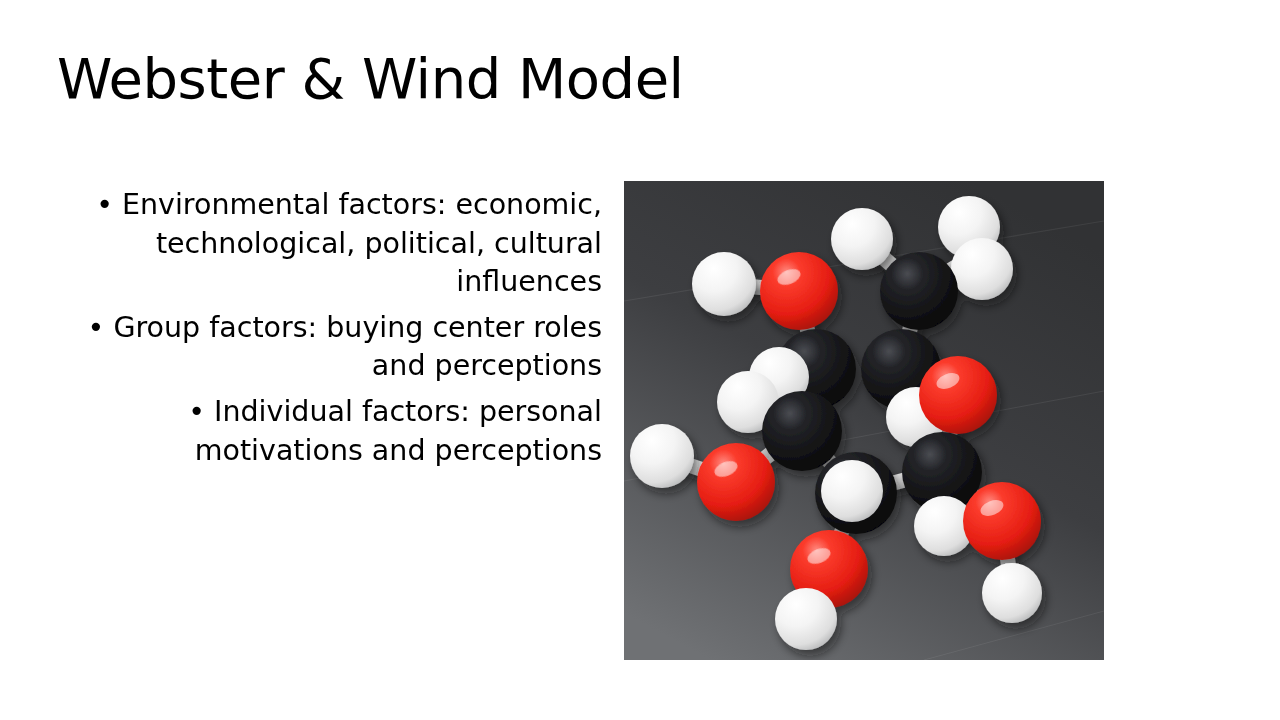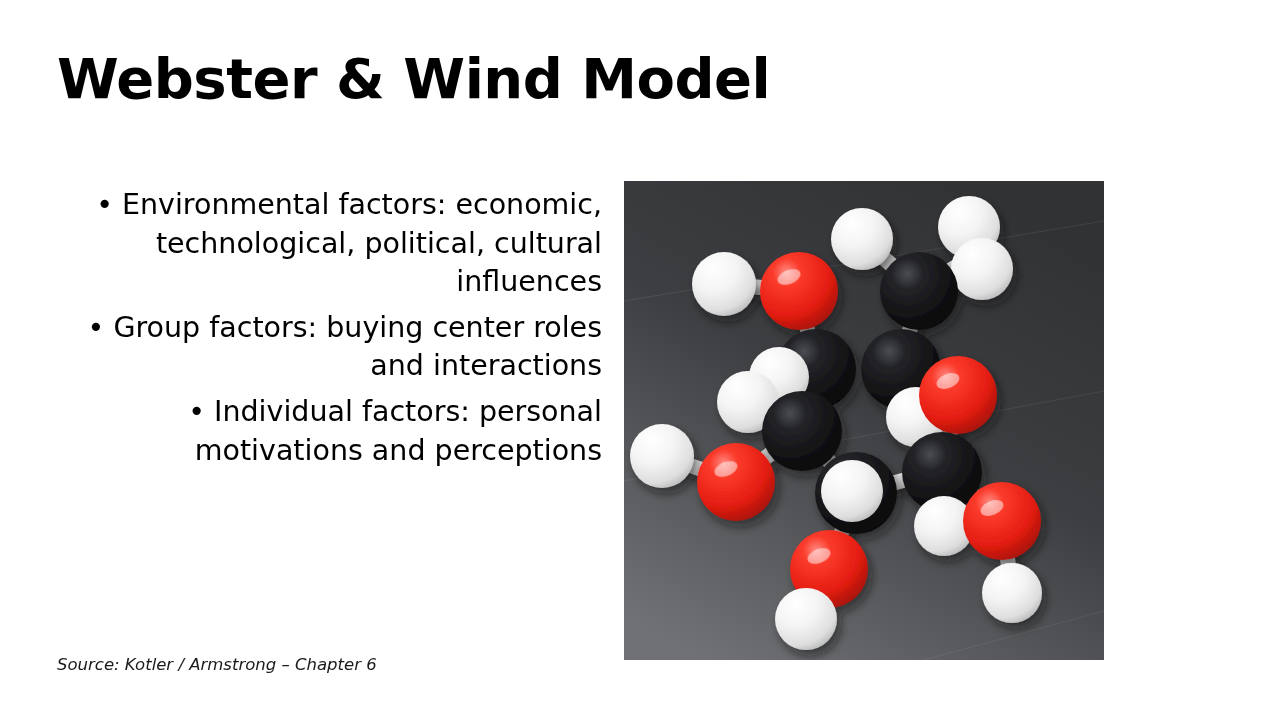--- a/index.html
+++ b/index.html
@@ -21,21 +21,21 @@
     height: 720px;
     background: #ffffff;
   }
   .slide-title {
     position: absolute;
     left: 57px;
     top: 48px;
     width: 700px;
     font-size: 56px;
     line-height: 1.12;
-    font-weight: 700;
+    font-weight: 400;
     color: #000000;
     letter-spacing: -0.5px;
     white-space: nowrap;
   }
   .body-text {
     position: absolute;
     left: 57px;
     top: 186px;
     width: 545px;
   }
@@ -74,25 +74,24 @@
 </style>
 </head>
 <body>
 
 <div class="slide">
 
   <div class="slide-title">Webster &amp; Wind Model</div>
 
   <div class="body-text">
     <p class="bullet-para">• Environmental factors: economic, technological, political, cultural influences</p>
-    <p class="bullet-para">• Group factors: buying center roles and interactions</p>
+    <p class="bullet-para">• Group factors: buying center roles and perceptions</p>
     <p class="bullet-para">• Individual factors: personal motivations and perceptions</p>
   </div>
 
-  <div class="source-note">Source: Kotler / Armstrong – Chapter 6</div>
 
   <div class="photo-frame">
     <svg viewBox="0 0 480 479" xmlns="http://www.w3.org/2000/svg">
       <defs>
         <linearGradient id="bgGrad" x1="0.72" y1="0" x2="0.18" y2="1">
           <stop offset="0%" stop-color="#313234"></stop>
           <stop offset="45%" stop-color="#3d3e41"></stop>
           <stop offset="100%" stop-color="#6f7174"></stop>
         </linearGradient>
         <radialGradient id="gC" cx="35%" cy="28%" r="78%">

